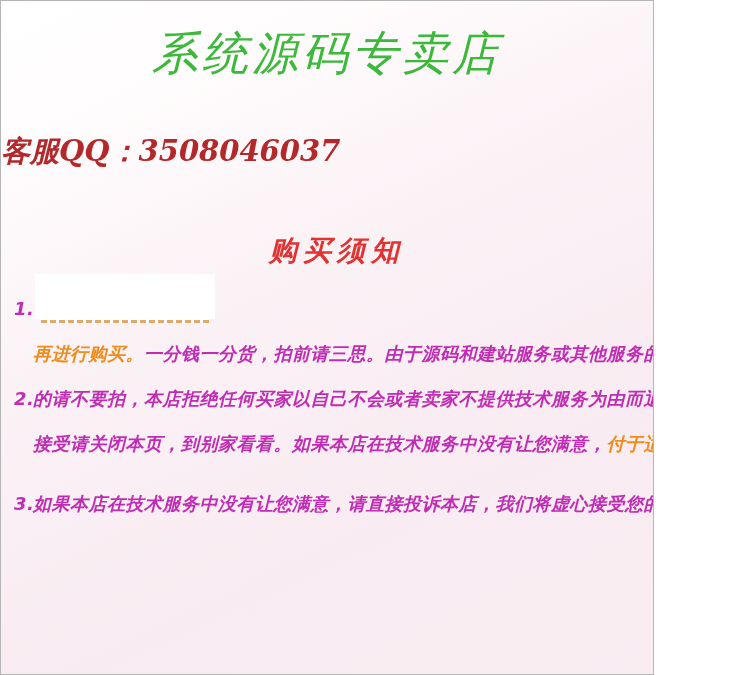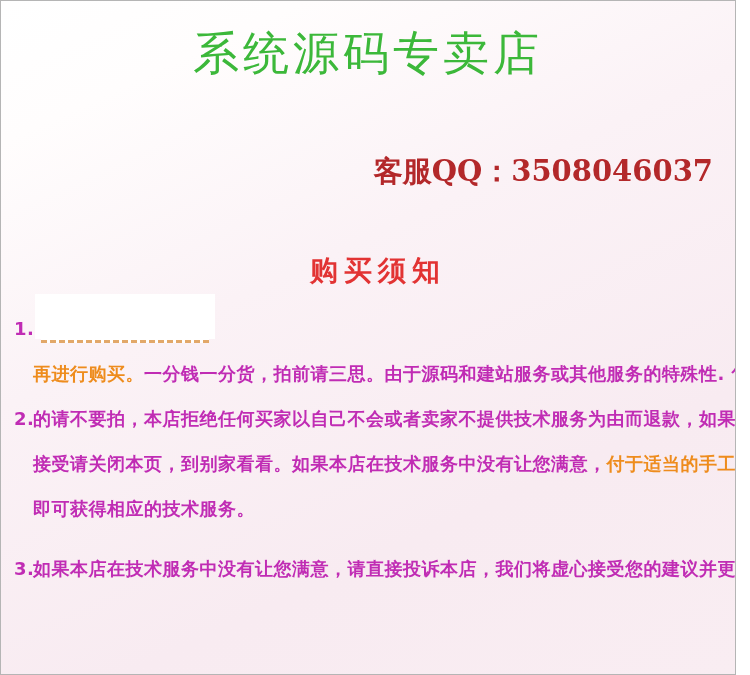--- a/index.html
+++ b/index.html
@@ -1,40 +1,40 @@
 <!DOCTYPE html>
 <html><head>
 <meta charset="utf-8">
 <style>
   html, body { margin: 0; padding: 0; background: #ffffff; }
   .canvas {
     position: relative;
-    width: 736px;
+    width: 654px;
     height: 675px;
     box-sizing: border-box;
     border: 1px solid #b5b5b5;
     overflow: hidden;
     background: linear-gradient(155deg, #ffffff 0%, #fffdfd 14%, #fbf2f6 40%, #f8ebf1 72%, #f9edf2 100%);
     font-family: "DejaVu Sans", sans-serif;
+    font-style: italic;
   }
   .store-title {
     margin: 0;
     padding-top: 26px;
     text-align: center;
     font-size: 46px;
     line-height: 1.15;
     font-weight: normal;
     color: #3cb83a;
     letter-spacing: 4px;
     font-family: "DejaVu Serif", serif;
   }
   .qq-line {
-    margin-top: 72px;
+    margin-top: 52px;
     padding-right: 22px;
-    text-align: right;
     color: #b3282a;
     font-weight: bold;
     font-size: 29px;
     font-family: "DejaVu Serif", serif;
   }
   .notice-title {
     margin: 60px 0 0 0;
     text-align: center;
     font-size: 28px;
     font-weight: bold;
@@ -88,21 +88,20 @@
   <div class="notice-body">
       <div class="para">
         <span class="para-num">1.</span>
         <div class="line"><span class="redacted"></span></div>
         <div class="line"><span class="run-orange">再进行购买。</span><span class="run-magenta">一分钱一分货，拍前请三思。由于源码和建站服务或其他服务的特殊性. 售出</span></div>
       </div>
       <div class="para">
         <span class="para-num">2.</span>
         <div class="line"><span class="run-magenta">的请不要拍，本店拒绝任何买家以自己不会或者卖家不提供技术服务为由而退款，如果不能</span></div>
         <div class="line"><span class="run-magenta">接受请关闭本页，到别家看看。如果本店在技术服务中没有让您满意，</span><span class="run-orange">付于适当的手工费.</span></div>
-        <div class="line"><span class="run-magenta">即可获得相应的技术服务。</span></div>
       </div>
       <div class="para">
         <span class="para-num">3.</span>
         <div class="line"><span class="run-magenta">如果本店在技术服务中没有让您满意，请直接投诉本店，我们将虚心接受您的建议并更正！</span></div>
       </div>
     </div>
 
 </div>
 
 </body></html>

